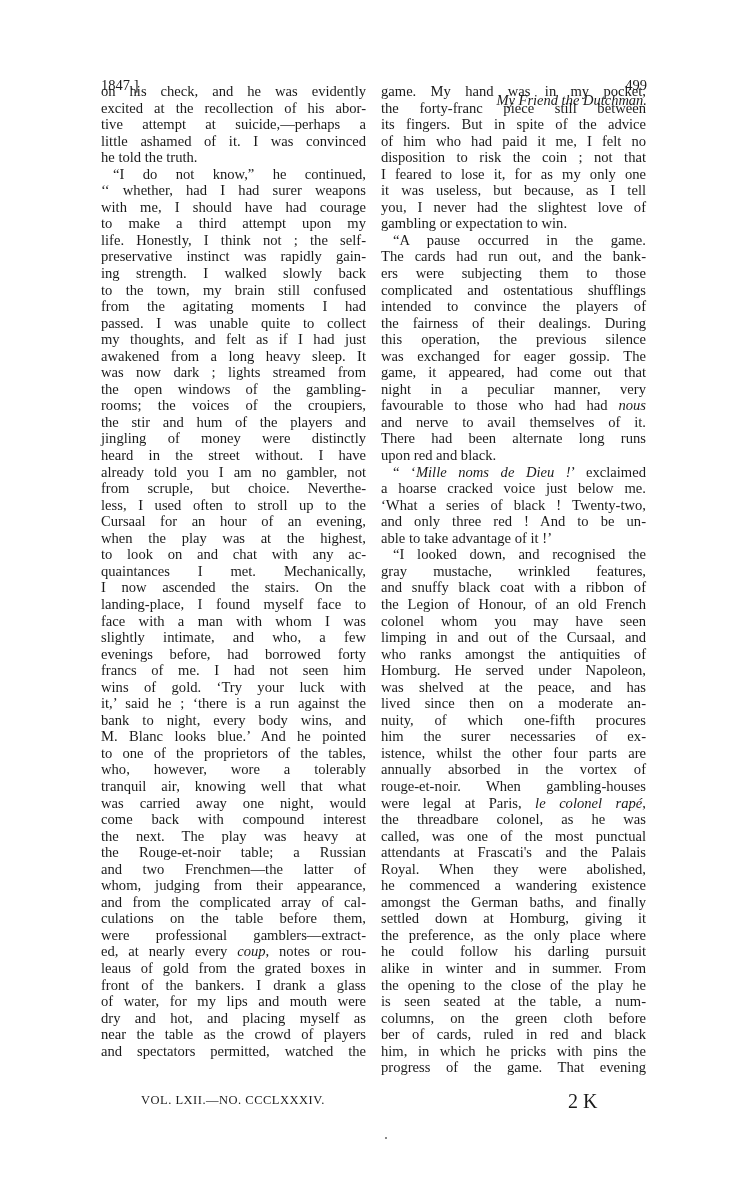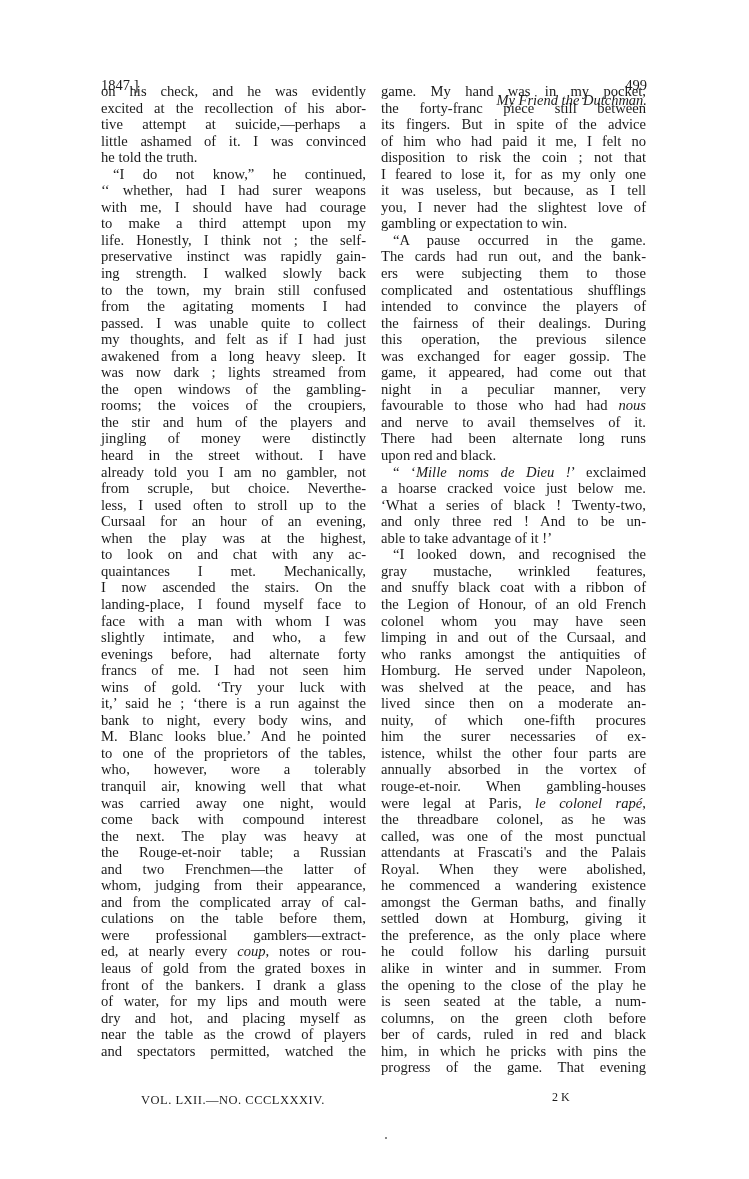--- a/index.html
+++ b/index.html
@@ -9,21 +9,21 @@
   .header .left { position: absolute; left: 0; top: 0; text-align: right; }
   .header .center { position: absolute; left: 0; width: 100%; text-align: right; font-style: italic; top: 15px; }
   .header .right { position: absolute; right: 0; top: 0; }
   .col { position: absolute; top: 83px; width: 265px; font-size: 14.6px; line-height: 16.55px; }
   .col.left { left: 101px; }
   .col.right { left: 381px; }
   .line { display: block; white-space: nowrap; text-align: justify; text-align-last: justify; height: 16.55px; overflow: visible; }
   .line.last { text-align-last: left; }
   .line.indent { padding-left: 12px; }
   .footer-left { position: absolute; top: 1093px; left: 117px; font-size: 12.5px; letter-spacing: 0.5px; font-variant: small-caps; margin-left: 24px; }
-  .footer-right { position: absolute; top: 1090px; left: 552px; font-size: 12px; }
+  .footer-right { position: absolute; top: 1090px; left: 568px; font-size: 20px; }
   .dot { position: absolute; top: 1137px; left: 385px; width: 2px; height: 2px; background: #888; }
   i { font-style: italic; }
 </style>
 </head>
 <body>
 
 <div class="header">
   <span class="left">1847.]</span>
   <span class="center">My Friend the Dutchman.</span>
   <span class="right">499</span>
@@ -57,21 +57,21 @@
     <span class="line">from scruple, but choice.  Neverthe-</span>
     <span class="line">less, I used often to stroll up to the</span>
     <span class="line">Cursaal for an hour of an evening,</span>
     <span class="line">when the play was at the highest,</span>
     <span class="line">to look on and chat with any ac-</span>
     <span class="line">quaintances I met.  Mechanically,</span>
     <span class="line">I now ascended the stairs.  On the</span>
     <span class="line">landing-place, I found myself face to</span>
     <span class="line">face with a man with whom I was</span>
     <span class="line">slightly intimate, and who, a few</span>
-    <span class="line">evenings before, had alternate forty</span>
+    <span class="line">evenings before, had borrowed forty</span>
     <span class="line">francs of me.  I had not seen him</span>
     <span class="line">wins of gold.  ‘Try your luck with</span>
     <span class="line">it,’ said he ; ‘there is a run against the</span>
     <span class="line">bank to night, every body wins, and</span>
     <span class="line">M. Blanc looks blue.’ And he pointed</span>
     <span class="line">to one of the proprietors of the tables,</span>
     <span class="line">who, however, wore a tolerably</span>
     <span class="line">tranquil air, knowing well that what</span>
     <span class="line">was carried away one night, would</span>
     <span class="line">come back with compound interest</span>

